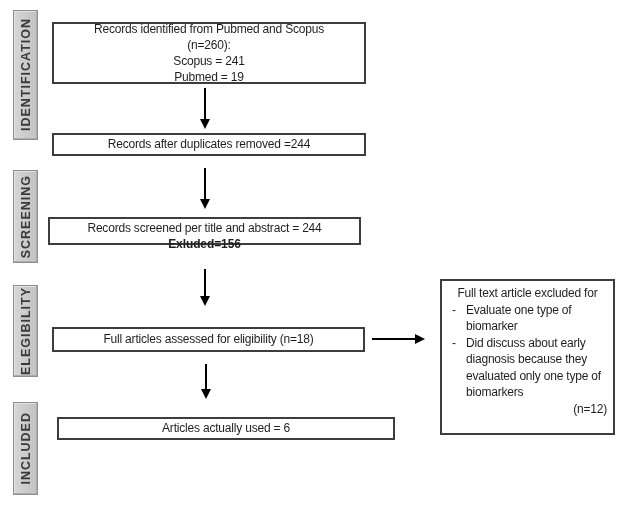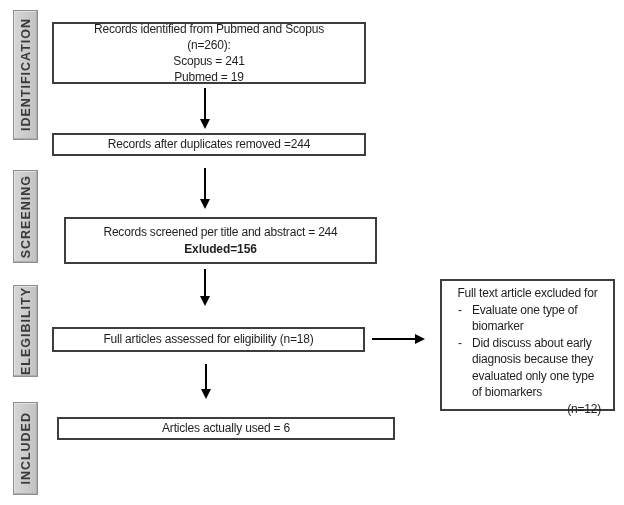--- a/index.html
+++ b/index.html
@@ -55,21 +55,21 @@
     align-items: center;
     justify-content: center;
     text-align: center;
     font-size: 12px;
     letter-spacing: -0.2px;
     line-height: 1.35;
     padding: 1px 20px;
   }
   .box-identified { left: 52px; top: 22px;  width: 314px; height: 62px; }
   .box-duplicates { left: 52px; top: 133px; width: 314px; height: 23px; }
-  .box-screened   { left: 64px; top: 217px; width: 313px; height: 47px; }
+  .box-screened   { left: 48px; top: 217px; width: 313px; height: 28px; justify-content: space-between; }
   .box-assessed   { left: 52px; top: 327px; width: 313px; height: 25px; }
   .box-included   { left: 57px; top: 417px; width: 338px; height: 23px; }
   .bold-line { font-weight: 700; letter-spacing: -0.1px; }
 
   
   .arrow-down {
     position: absolute;
     width: 2px;
     background: #000000;
   }
@@ -104,28 +104,28 @@
     border-left: 10px solid #000000;
   }
   .arrow-side { left: 372px; top: 338px; width: 44px; }
 
   
   .sidebox {
     position: absolute;
     left: 440px;
     top: 279px;
     width: 175px;
-    height: 132px;
+    height: 156px;
     background: #ffffff;
     border: 2px solid #3d3d3d;
     box-sizing: border-box;
     font-size: 12px;
     letter-spacing: -0.2px;
     line-height: 1.38;
-    padding: 4px 12px;
+    padding: 4px 6px;
   }
   .sidebox .title { text-align: center; }
   .sidebox .bullet {
     display: grid;
     grid-template-columns: 14px 1fr;
     padding-left: 4px;
     text-align: left;
   }
   .sidebox .count { text-align: right; }
 </style>

